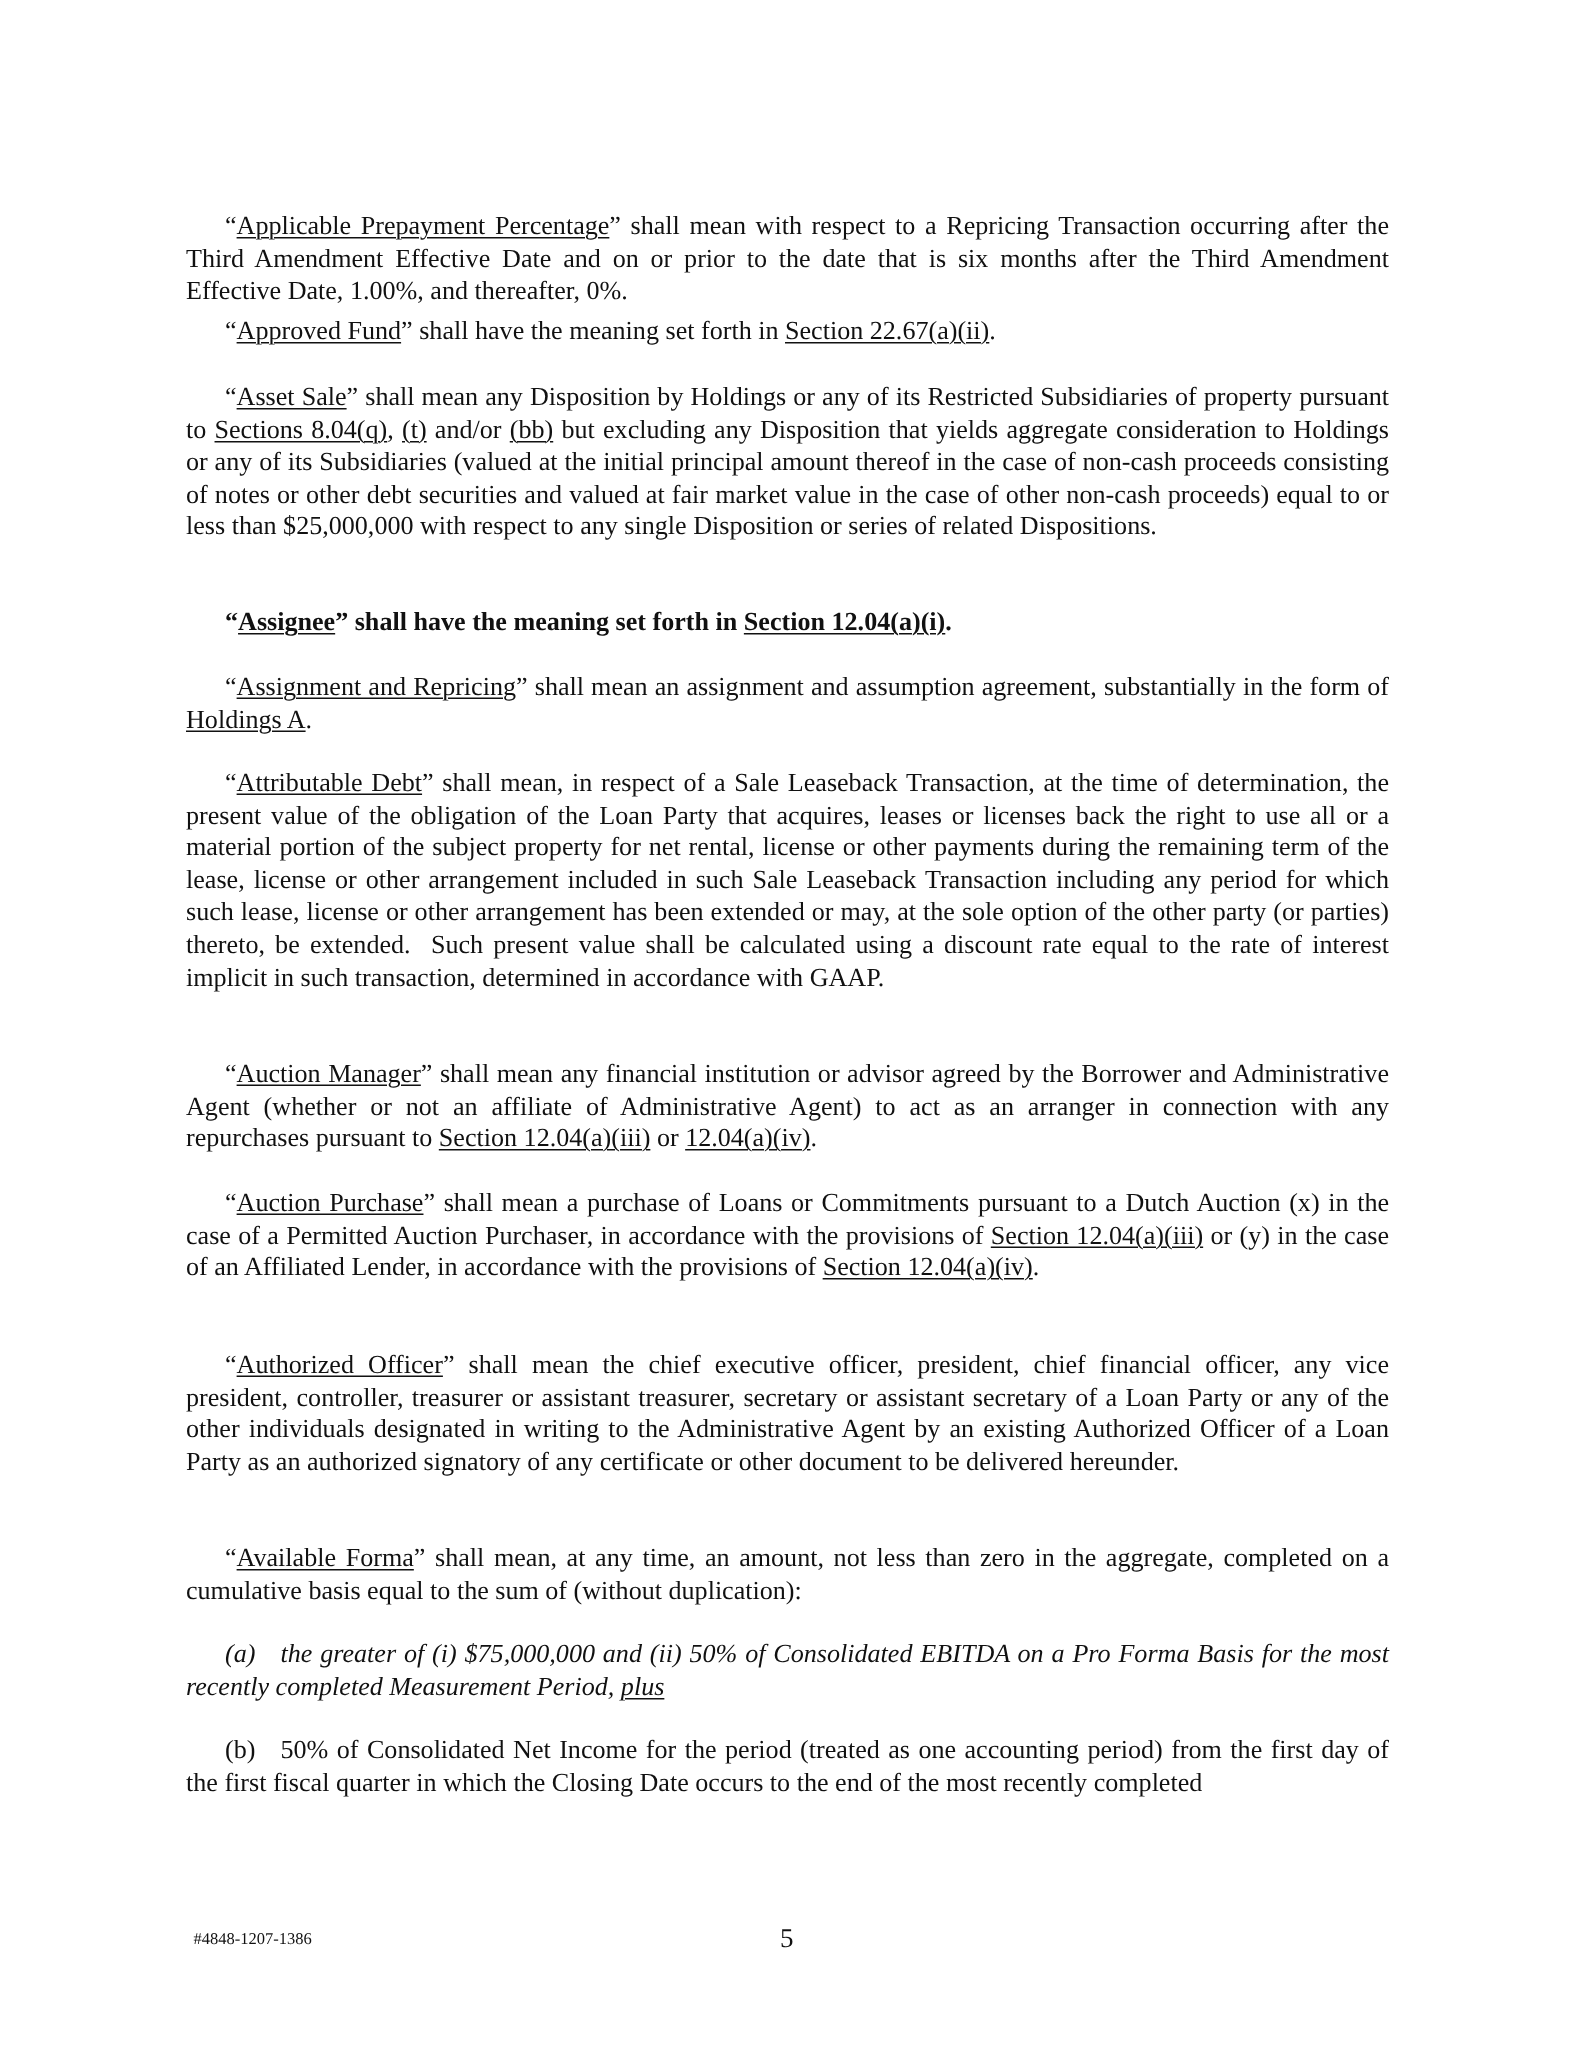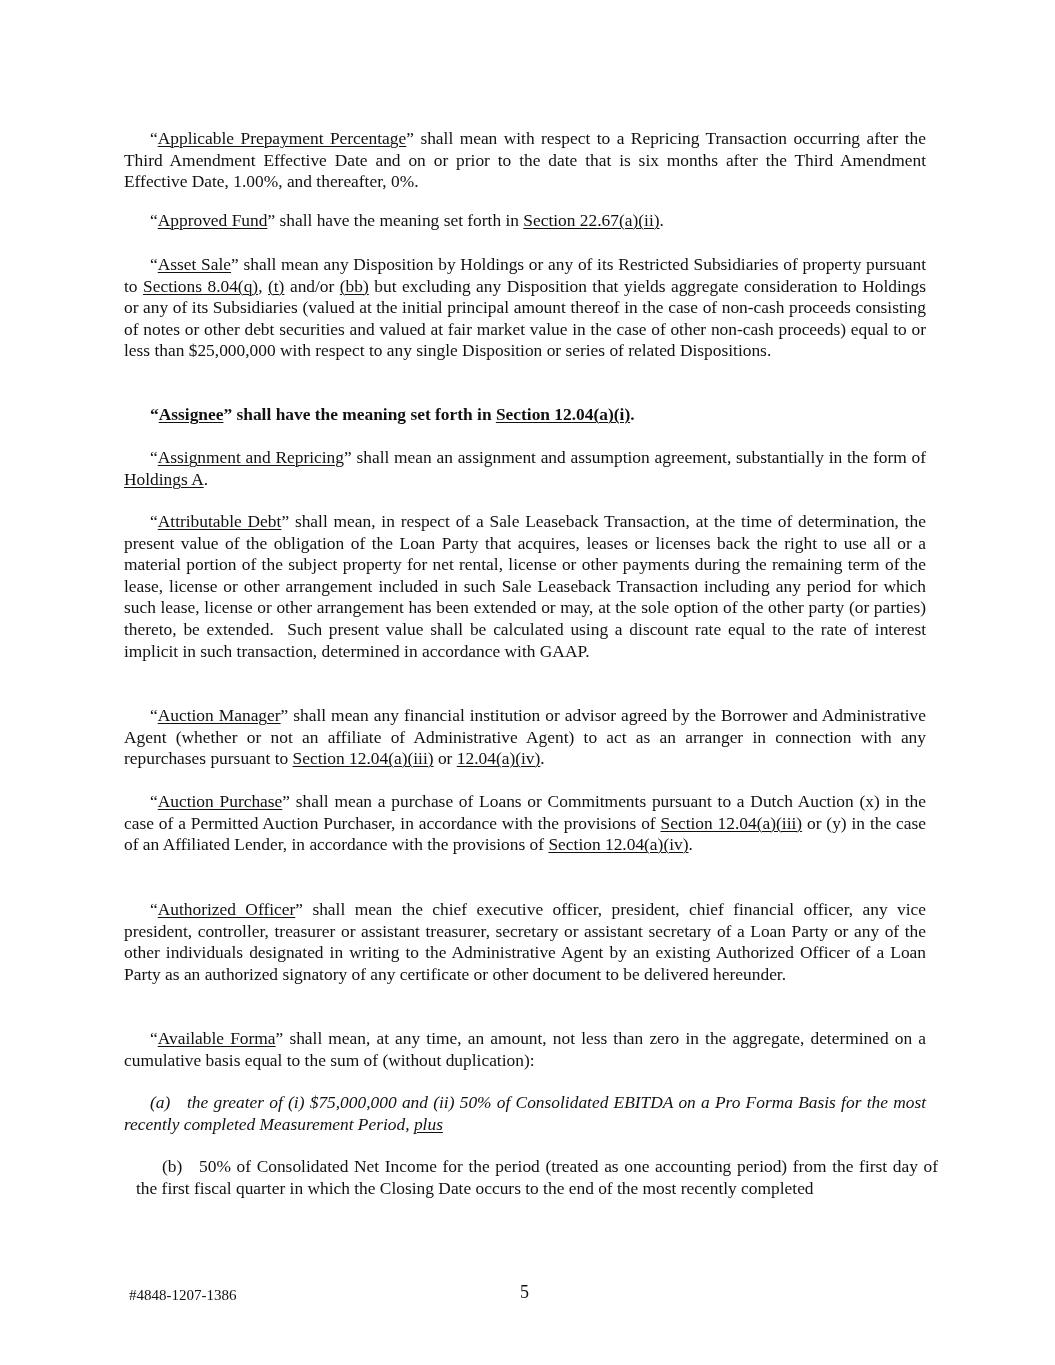--- a/index.html
+++ b/index.html
@@ -7,44 +7,44 @@
     .page {
       position: absolute; left: 124px; top: 124px; width: 802px;
       font-family: "Liberation Serif", "DejaVu Serif", serif;
       font-size: 17.4px; line-height: 21.6px; color: #111111;
     }
     .para { margin: 0; text-align: justify; text-indent: 26px; }
     .u { text-decoration: underline; text-underline-offset: 2px; text-decoration-thickness: 1px; }
     .enum-label { display: inline-block; width: 37px; text-indent: 0; }
     .footer-id {
       position: absolute; left: 129px; top: 1287px;
-      font-family: "Liberation Serif", serif; font-size: 15px; color: #111;
+      font-family: "Liberation Serif", serif; font-size: 11px; color: #111;
     }
     .page-number {
       position: absolute; left: 520px; top: 1282px;
       font-family: "Liberation Serif", serif; font-size: 18px; color: #111;
     }
   </style>
 </head>
 <body>
 
 <div class="page">
-  <p class="para" style="position:absolute; top:4px; width:802px;"><span>“</span><span class="u">Applicable Prepayment Percentage</span><span>” shall mean with respect to a Repricing Transaction occurring after the Third Amendment Effective Date and on or prior to the date that is six months after the Third Amendment Effective Date, 1.00%, and thereafter, 0%.</span></p>
+  <p class="para" style="position:absolute; top:16px; width:802px;"><span>“</span><span class="u">Applicable Prepayment Percentage</span><span>” shall mean with respect to a Repricing Transaction occurring after the Third Amendment Effective Date and on or prior to the date that is six months after the Third Amendment Effective Date, 1.00%, and thereafter, 0%.</span></p>
   <p class="para" style="position:absolute; top:86px; width:802px;"><span>“</span><span class="u">Approved Fund</span><span>” shall have the meaning set forth in </span><span class="u">Section 22.67(a)(ii)</span><span>.</span></p>
   <p class="para" style="position:absolute; top:130px; width:802px;"><span>“</span><span class="u">Asset Sale</span><span>” shall mean any Disposition by Holdings or any of its Restricted Subsidiaries of property pursuant to </span><span class="u">Sections 8.04(q)</span><span>, </span><span class="u">(t)</span><span> and/or </span><span class="u">(bb)</span><span> but excluding any Disposition that yields aggregate consideration to Holdings or any of its Subsidiaries (valued at the initial principal amount thereof in the case of non-cash proceeds consisting of notes or other debt securities and valued at fair market value in the case of other non-cash proceeds) equal to or less than $25,000,000 with respect to any single Disposition or series of related Dispositions.</span></p>
   <p class="para" style="position:absolute; top:280px; width:802px;font-weight:bold;"><span>“</span><span class="u">Assignee</span><span>” shall have the meaning set forth in </span><span class="u">Section 12.04(a)(i)</span><span>.</span></p>
   <p class="para" style="position:absolute; top:323px; width:802px;"><span>“</span><span class="u">Assignment and Repricing</span><span>” shall mean an assignment and assumption agreement, substantially in the form of </span><span class="u">Holdings A</span><span>.</span></p>
   <p class="para" style="position:absolute; top:387px; width:802px;"><span>“</span><span class="u">Attributable Debt</span><span>” shall mean, in respect of a Sale Leaseback Transaction, at the time of determination, the present value of the obligation of the Loan Party that acquires, leases or licenses back the right to use all or a material portion of the subject property for net rental, license or other payments during the remaining term of the lease, license or other arrangement included in such Sale Leaseback Transaction including any period for which such lease, license or other arrangement has been extended or may, at the sole option of the other party (or parties) thereto, be extended.&nbsp; Such present value shall be calculated using a discount rate equal to the rate of interest implicit in such transaction, determined in accordance with GAAP.</span></p>
   <p class="para" style="position:absolute; top:581px; width:802px;"><span>“</span><span class="u">Auction Manager</span><span>” shall mean any financial institution or advisor agreed by the Borrower and Administrative Agent (whether or not an affiliate of Administrative Agent) to act as an arranger in connection with any repurchases pursuant to </span><span class="u">Section 12.04(a)(iii)</span><span> or </span><span class="u">12.04(a)(iv)</span><span>.</span></p>
   <p class="para" style="position:absolute; top:667px; width:802px;"><span>“</span><span class="u">Auction Purchase</span><span>” shall mean a purchase of Loans or Commitments pursuant to a Dutch Auction (x)&nbsp;in the case of a Permitted Auction Purchaser, in accordance with the provisions of </span><span class="u">Section 12.04(a)(iii)</span><span> or (y)&nbsp;in the case of an Affiliated Lender, in accordance with the provisions of </span><span class="u">Section 12.04(a)(iv)</span><span>.</span></p>
   <p class="para" style="position:absolute; top:775px; width:802px;"><span>“</span><span class="u">Authorized Officer</span><span>” shall mean the chief executive officer, president, chief financial officer, any vice president, controller, treasurer or assistant treasurer, secretary or assistant secretary of a Loan Party or any of the other individuals designated in writing to the Administrative Agent by an existing Authorized Officer of a Loan Party as an authorized signatory of any certificate or other document to be delivered hereunder.</span></p>
-  <p class="para" style="position:absolute; top:904px; width:802px;"><span>“</span><span class="u">Available Forma</span><span>” shall mean, at any time, an amount, not less than zero in the aggregate, determined on a cumulative basis equal to the sum of (without duplication):</span></p>
+  <p class="para" style="position:absolute; top:904px; width:802px;"><span>“</span><span class="u">Available Forma</span><span>” shall mean, at any time, an amount, not less than zero in the aggregate, completed on a cumulative basis equal to the sum of (without duplication):</span></p>
 
   <p class="para" style="position:absolute; top:968px; width:802px;font-style:italic;">
     <span class="enum-label">(a)</span><span><span>the greater of (i) $75,000,000 and (ii) 50% of Consolidated EBITDA on a Pro Forma Basis for the most recently completed Measurement Period, </span><span class="u">plus</span></span>
   </p>
-  <p class="para" style="position:absolute; top:1032px; width:802px;margin-left:12px;">
+  <p class="para" style="position:absolute; top:1032px; width:802px;">
     <span class="enum-label">(b)</span><span><span>50% of Consolidated Net Income for the period (treated as one accounting period) from the first day of the first fiscal quarter in which the Closing Date occurs to the end of the most recently completed</span></span>
   </p>
 </div>
 
 <div class="footer-id">#4848-1207-1386</div>
 <div class="page-number">5</div>
 
 </body></html>

